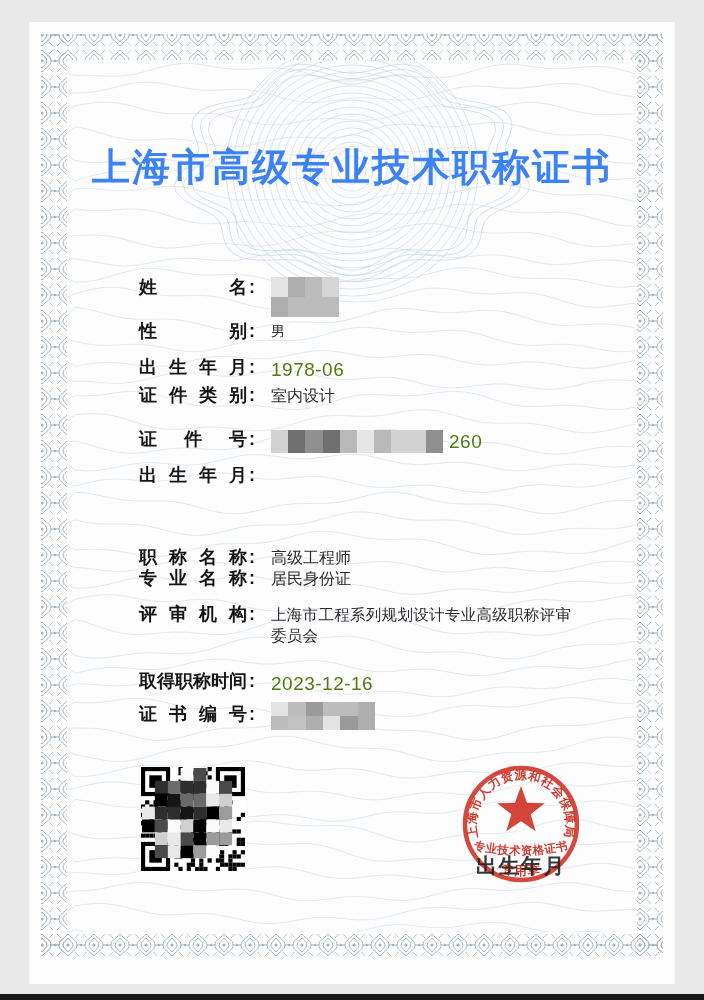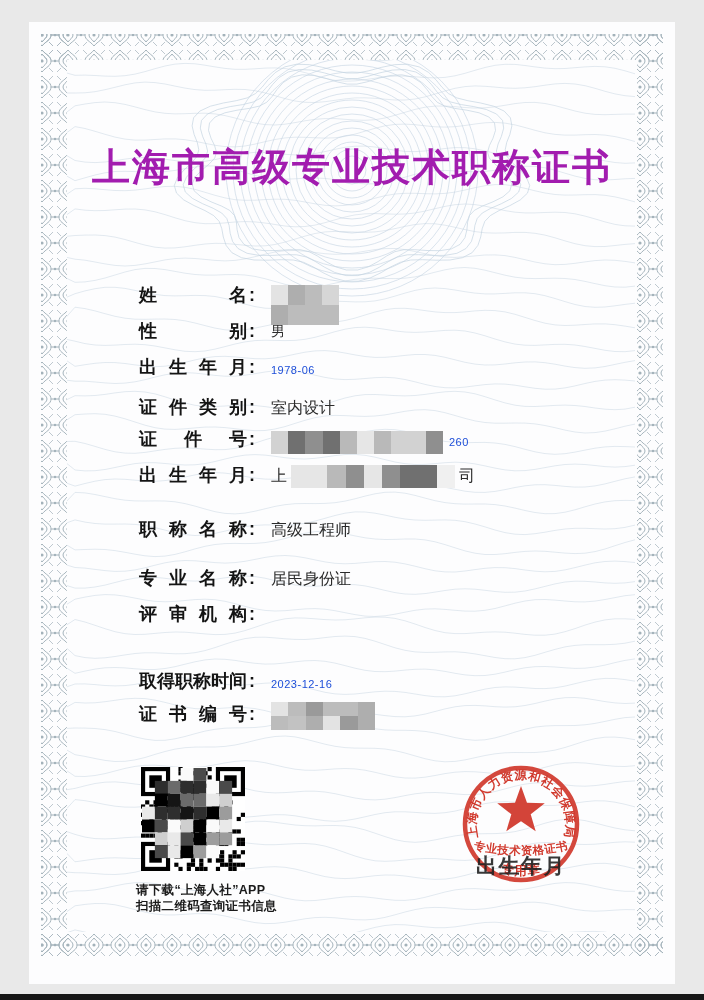--- a/index.html
+++ b/index.html
@@ -3,29 +3,29 @@
 <meta charset="utf-8">
 <style>
   html,body{margin:0;padding:0;background:#d6d6d6;}
   .stage{position:relative;width:704px;height:1000px;background:#e9e9e9;overflow:hidden;
          font-family:"Liberation Sans",sans-serif;}
   .paper{position:absolute;left:29px;top:22px;width:646px;height:962px;background:#fdfdfe;}
   .bgsvg{position:absolute;left:0;top:0;}
   .bottom-strip{position:absolute;left:0;bottom:0;width:704px;height:6px;background:#171717;}
 
   .title{position:absolute;left:0;right:0;top:120px;text-align:center;
-         font-size:38px;font-weight:700;letter-spacing:2px;color:#a21caf;}
+         font-size:38px;font-weight:700;letter-spacing:2px;color:#3b82f6;}
 
   .row{position:absolute;left:110px;display:flex;align-items:flex-start;}
   .lbl{display:inline-block;width:108px;font-size:18px;font-weight:700;color:#141414;
        text-align:justify;text-align-last:justify;line-height:22px;}
   .colon{font-size:18px;font-weight:700;color:#141414;margin-left:2px;line-height:22px;}
   .val{margin-left:16px;font-family:"Liberation Serif",serif;font-size:16px;color:#2b2b2b;
        line-height:22px;padding-top:1px;}
-  .val.num{font-family:"Liberation Sans",sans-serif;font-size:11px;letter-spacing:.5px;color:#1d4ed8;padding-top:3px;}
+  .val.num{font-family:"Liberation Sans",sans-serif;font-size:19px;letter-spacing:.5px;color:#4d7c0f;padding-top:3px;}
   .val.small{font-size:14px;}
   .val.wrap{width:310px;font-size:15.5px;line-height:21px;letter-spacing:.3px;}
 
   .mosaic{display:inline-grid;vertical-align:middle;overflow:hidden;}
   .mosaic div{width:100%;height:100%;}
   .m-name{width:68px;height:40px;}
   .m-id{width:172px;height:23px;margin-right:6px;margin-top:-2px;}
   .m-emp{width:164px;height:23px;margin:0 4px;margin-top:-2px;}
   .m-cert{width:104px;height:28px;margin-top:-2px;}
 
@@ -129,21 +129,21 @@
       <g>
         <rect x="12" y="12" width="622" height="26" fill="url(#lace)"></rect>
         <rect x="12" y="912" width="622" height="26" fill="url(#lace)"></rect>
         <rect x="12" y="12" width="26" height="926" fill="url(#lace)"></rect>
         <rect x="608" y="12" width="26" height="926" fill="url(#lace)"></rect>
       </g>
     </svg>
 
     <div class="title">上海市高级专业技术职称证书</div>
 
-    <div class="row" style="top:262px">
+    <div class="row" style="top:254px">
       <span class="lbl">姓名</span>
         <span class="colon">:</span>
       <span class="val"><span class="mosaic m-name" style="grid-template-columns: repeat(4, 1fr); grid-template-rows: repeat(2, 1fr);">
             <div style="background: rgb(227, 227, 227);"></div>
             <div style="background: rgb(174, 174, 174);"></div>
             <div style="background: rgb(188, 188, 188);"></div>
             <div style="background: rgb(214, 214, 214);"></div>
             <div style="background: rgb(174, 174, 174);"></div>
             <div style="background: rgb(188, 188, 188);"></div>
             <div style="background: rgb(188, 188, 188);"></div>
@@ -156,21 +156,21 @@
         <span class="colon">:</span>
       <span class="val small">男</span>
     </div>
 
     <div class="row" style="top:334px">
       <span class="lbl">出生年月</span>
         <span class="colon">:</span>
       <span class="val num">1978-06</span>
     </div>
 
-    <div class="row" style="top:374px">
+    <div class="row" style="top:362px">
       <span class="lbl">证件类别</span>
         <span class="colon">:</span>
       <span class="val">室内设计</span>
     </div>
 
     <div class="row" style="top:406px">
       <span class="lbl">证件号</span>
         <span class="colon">:</span>
       <span class="val num"><span class="mosaic m-id" style="grid-template-columns: repeat(10, 1fr); grid-template-rows: repeat(1, 1fr);">
             <div style="background: rgb(210, 210, 210);"></div>
@@ -182,48 +182,38 @@
             <div style="background: rgb(185, 185, 185);"></div>
             <div style="background: rgb(210, 210, 210);"></div>
             <div style="background: rgb(210, 210, 210);"></div>
             <div style="background: rgb(143, 143, 143);"></div>
           </span><span>260</span></span>
     </div>
 
     <div class="row" style="top:442px">
       <span class="lbl">出生年月</span>
         <span class="colon">:</span>
-      <span class="val"><span>上</span><span class="mosaic m-emp" style="grid-template-columns: repeat(9, 1fr); grid-template-rows: repeat(1, 1fr);">
-            <div style="background: rgb(230, 230, 230);"></div>
-            <div style="background: rgb(230, 230, 230);"></div>
-            <div style="background: rgb(185, 185, 185);"></div>
-            <div style="background: rgb(143, 143, 143);"></div>
-            <div style="background: rgb(230, 230, 230);"></div>
-            <div style="background: rgb(143, 143, 143);"></div>
-            <div style="background: rgb(112, 112, 112);"></div>
-            <div style="background: rgb(112, 112, 112);"></div>
-            <div style="background: rgb(240, 240, 240);"></div>
-          </span><span>司</span></span>
-    </div>
-
-    <div class="row" style="top:496px">
+    </div>
+
+    <div class="row" style="top:524px">
       <span class="lbl">职称名称</span>
         <span class="colon">:</span>
       <span class="val">高级工程师</span>
     </div>
 
     <div class="row" style="top:545px">
       <span class="lbl">专业名称</span>
         <span class="colon">:</span>
       <span class="val">居民身份证</span>
     </div>
 
     <div class="row" style="top:581px">
       <span class="lbl">评审机构</span>
         <span class="colon">:</span>
+      <span class="val wrap">上海市工程系列规划设计专业高级职称评审委员会</span>
     </div>
 
     <div class="row" style="top:648px">
       <span class="lbl">取得职称时间</span>
         <span class="colon">:</span>
       <span class="val num">2023-12-16</span>
     </div>
 
     <div class="row" style="top:681px">
       <span class="lbl">证书编号</span>
@@ -477,24 +467,20 @@
           <rect x="53" y="66" width="13" height="13" fill="#000"></rect>
           <rect x="66" y="66" width="13" height="13" fill="#9c9c9c"></rect>
           <rect x="79" y="66" width="13" height="13" fill="#9c9c9c"></rect>
           <rect x="14" y="79" width="13" height="13" fill="#4a4a4a"></rect>
           <rect x="27" y="79" width="13" height="13" fill="#e9e9e9"></rect>
           <rect x="40" y="79" width="13" height="13" fill="#000"></rect>
           <rect x="53" y="79" width="13" height="13" fill="#9c9c9c"></rect>
           <rect x="66" y="79" width="13" height="13" fill="#fafafa"></rect>
         </svg>
     </div>
-    <div class="qr-caption">
-      <div>请下载“上海人社”APP</div>
-      <div>扫描二维码查询证书信息</div>
-    </div>
 
     <div class="seal-wrap">
       <svg width="135" height="135" viewBox="0 0 135 135">
         <defs>
           <path id="sealTopArc" d="M23.5,75.6 A45,45 0 1,1 110.5,75.6" fill="none"></path>
           <path id="sealMidArc" d="M14,88 Q67,101 120,88" fill="none"></path>
           <path id="sealBotArc" d="M38,110 Q67,119 96,110" fill="none"></path>
         </defs>
         <circle cx="67" cy="64" r="56" fill="none" stroke="#d13a2e" stroke-width="4.5" opacity="0.93"></circle>
         <polygon fill="#d13a2e" opacity="0.95" transform="translate(67,51)" points="0,-25 5.99,-8.24 23.78,-7.72 9.69,3.15 14.7,20.22 0,10.19 -14.7,20.22 -9.69,3.15 -23.78,-7.72 -5.99,-8.24"></polygon>

